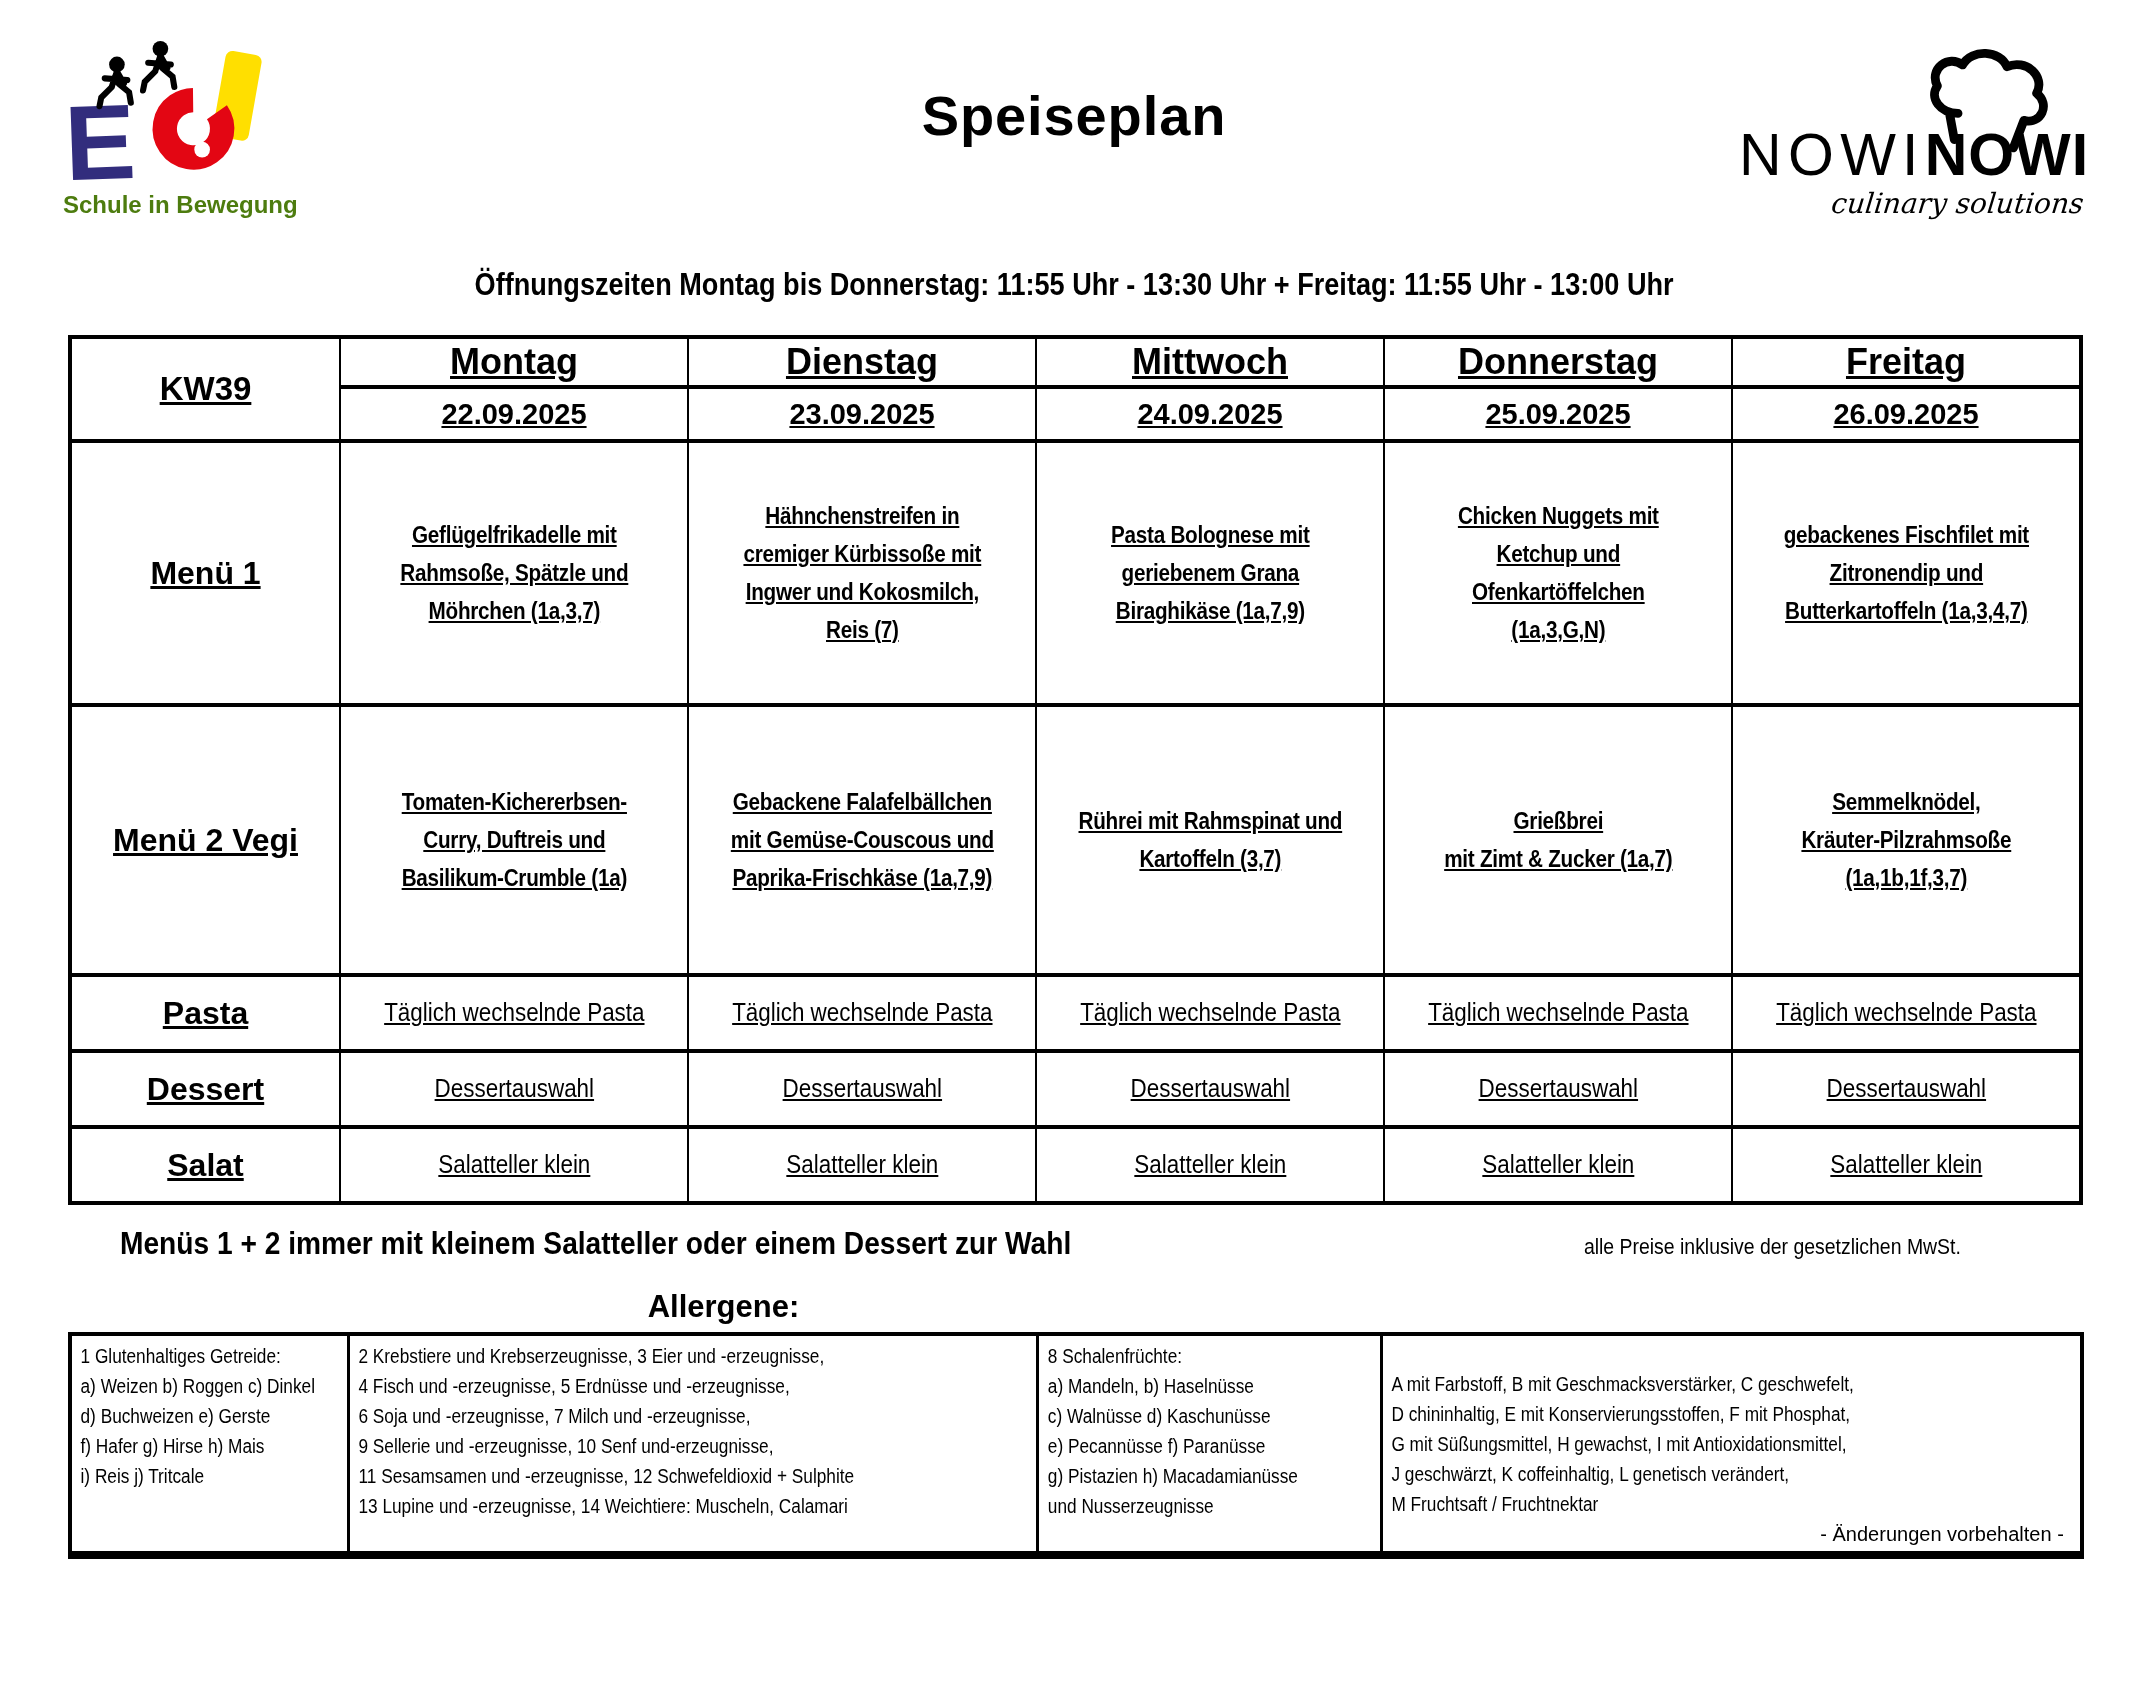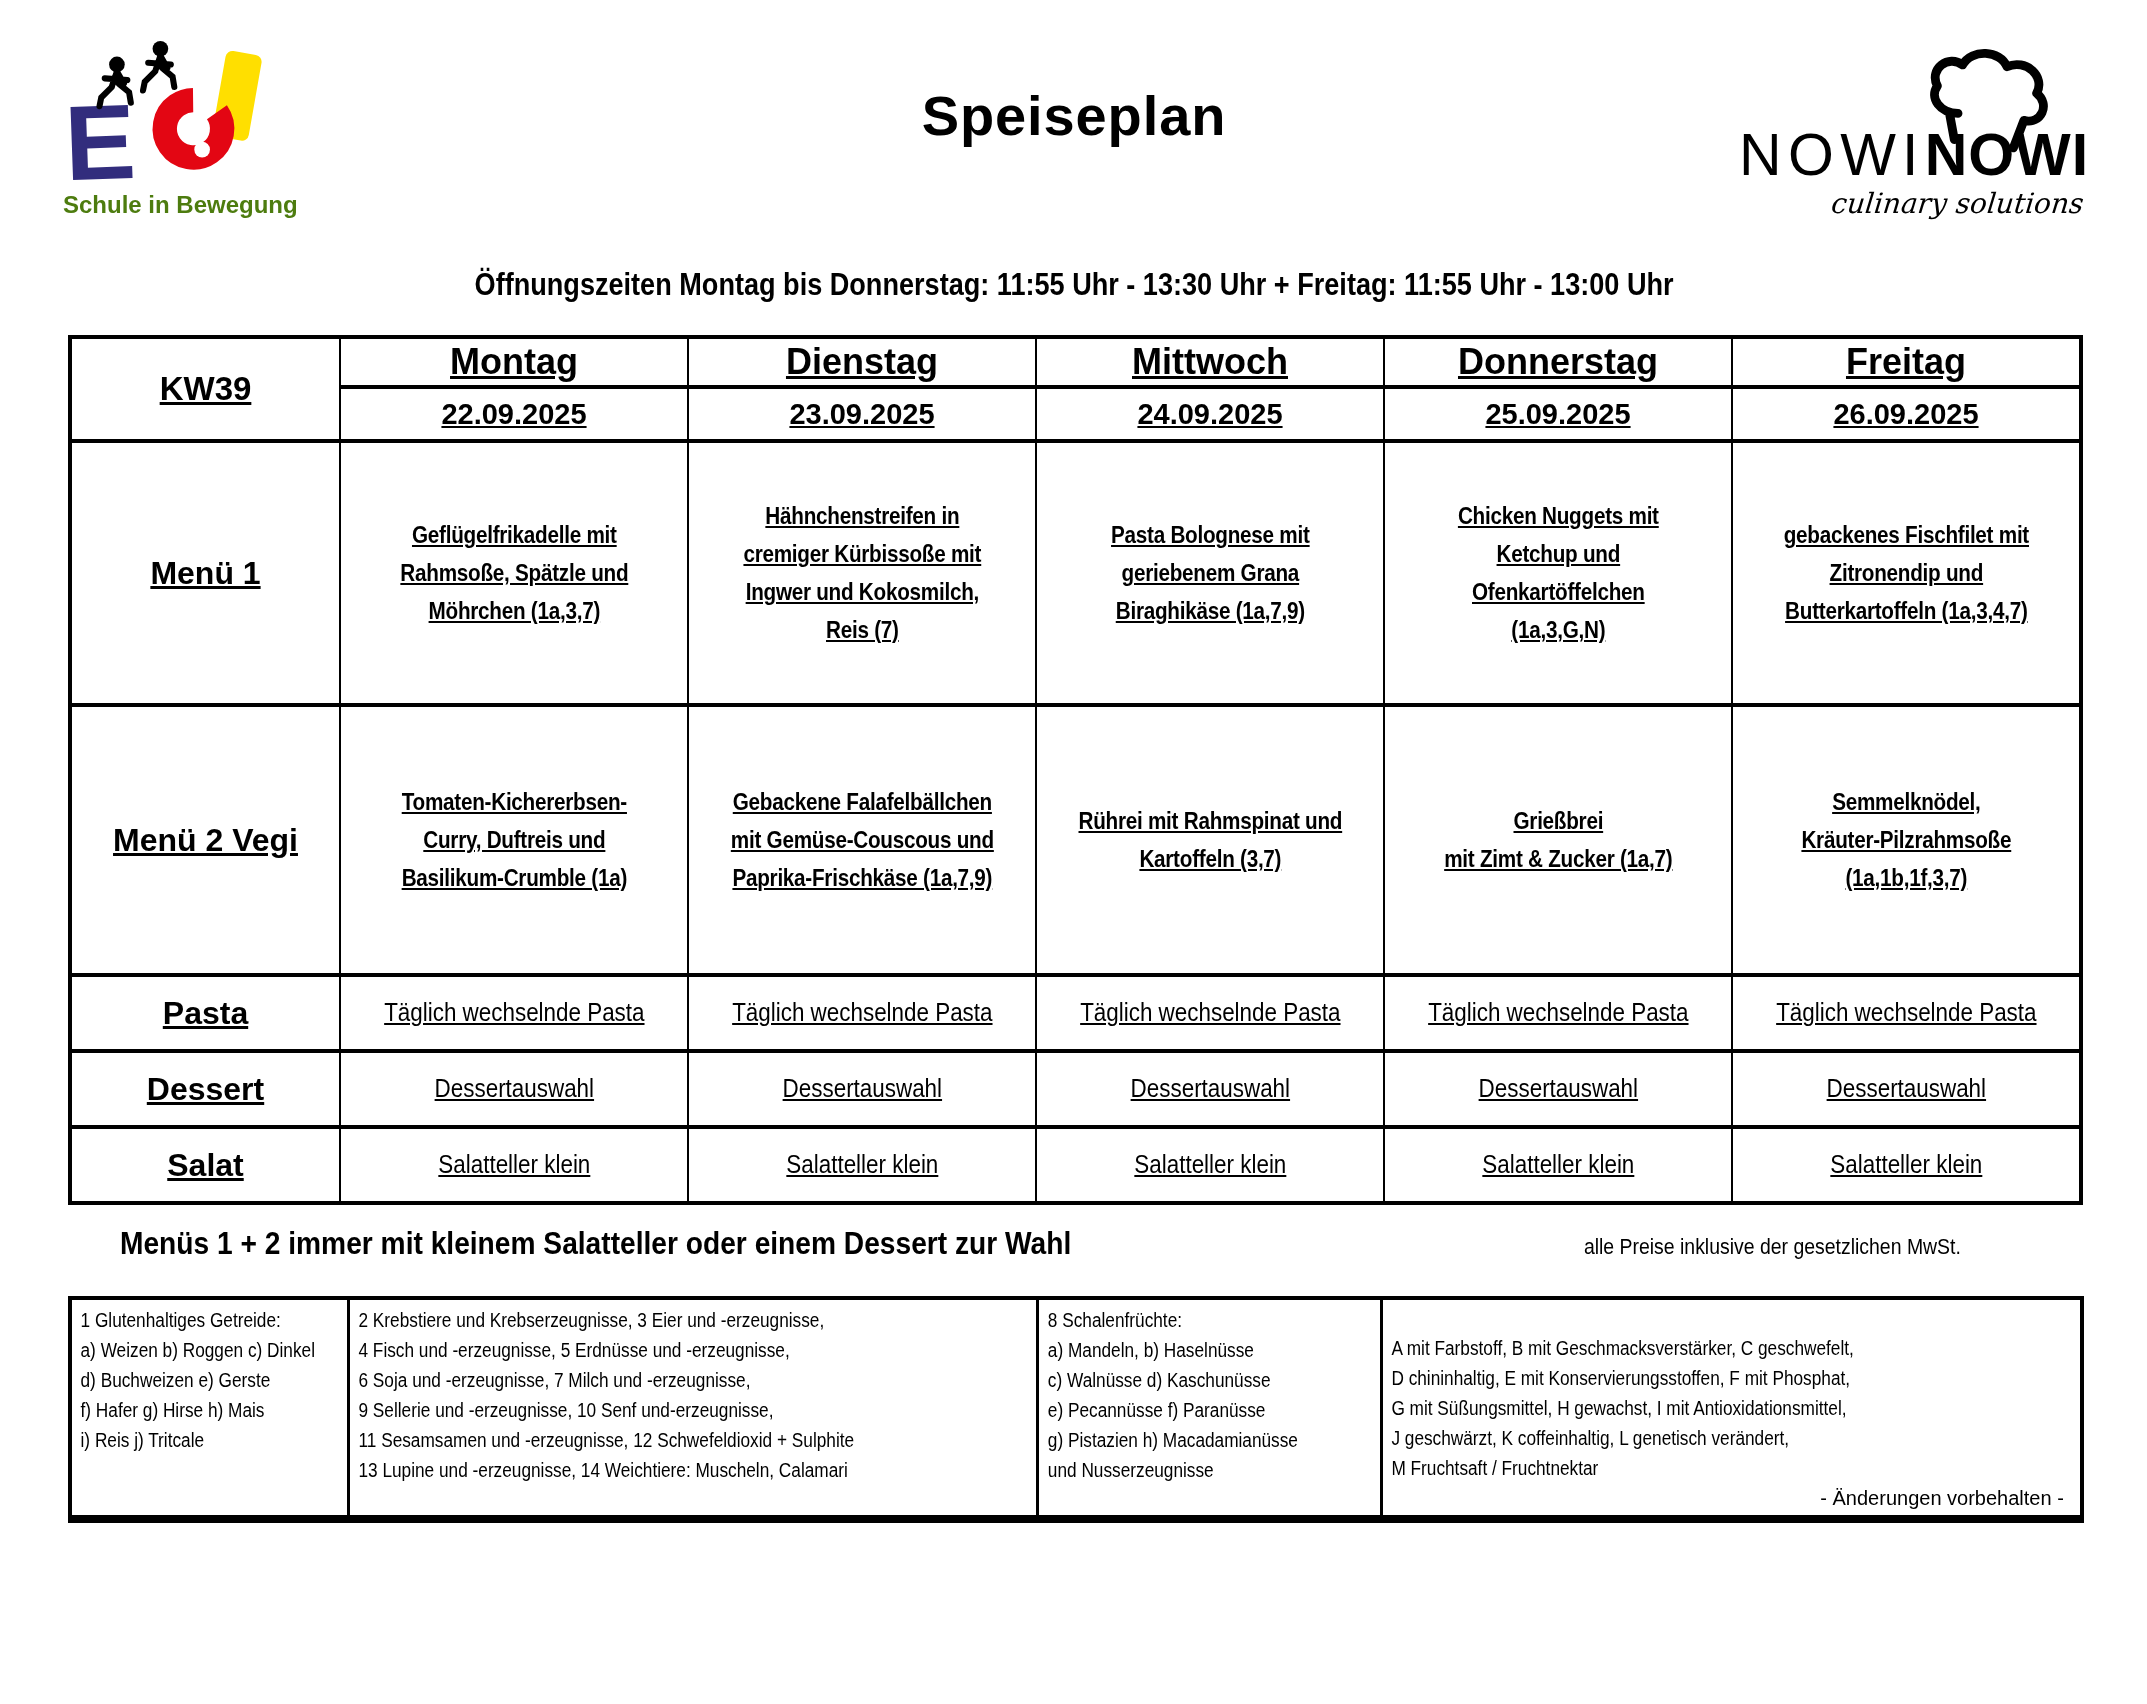--- a/index.html
+++ b/index.html
@@ -235,20 +235,21 @@
   </tr>
 </tbody>
   </table>
 
 <div class="footnote-row">
   <div class="note">Menüs 1 + 2 immer mit kleinem Salatteller oder einem Dessert zur Wahl</div>
   <div class="vat">alle Preise inklusive der gesetzlichen MwSt.</div>
 </div>
 
 <div class="legend-titles">
+  <div class="lt-allergene">Allergene:</div>
 </div>
 
 <table class="legend">
   <colgroup>
     <col style="width:278px">
       <col style="width:689px">
       <col style="width:344px">
       <col style="width:701px">
   </colgroup>
   <tbody>

